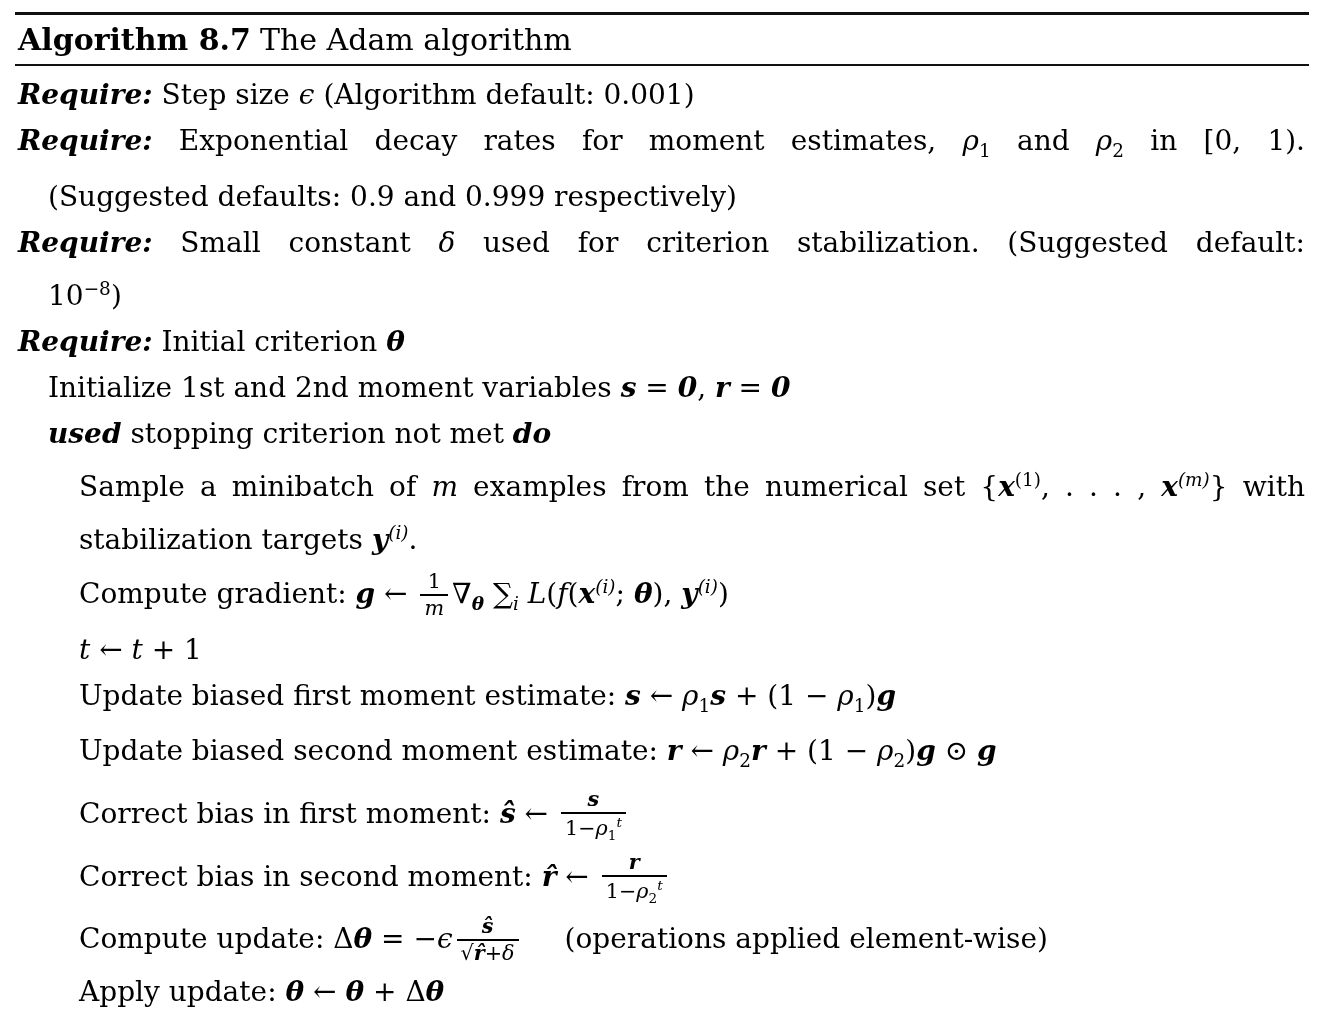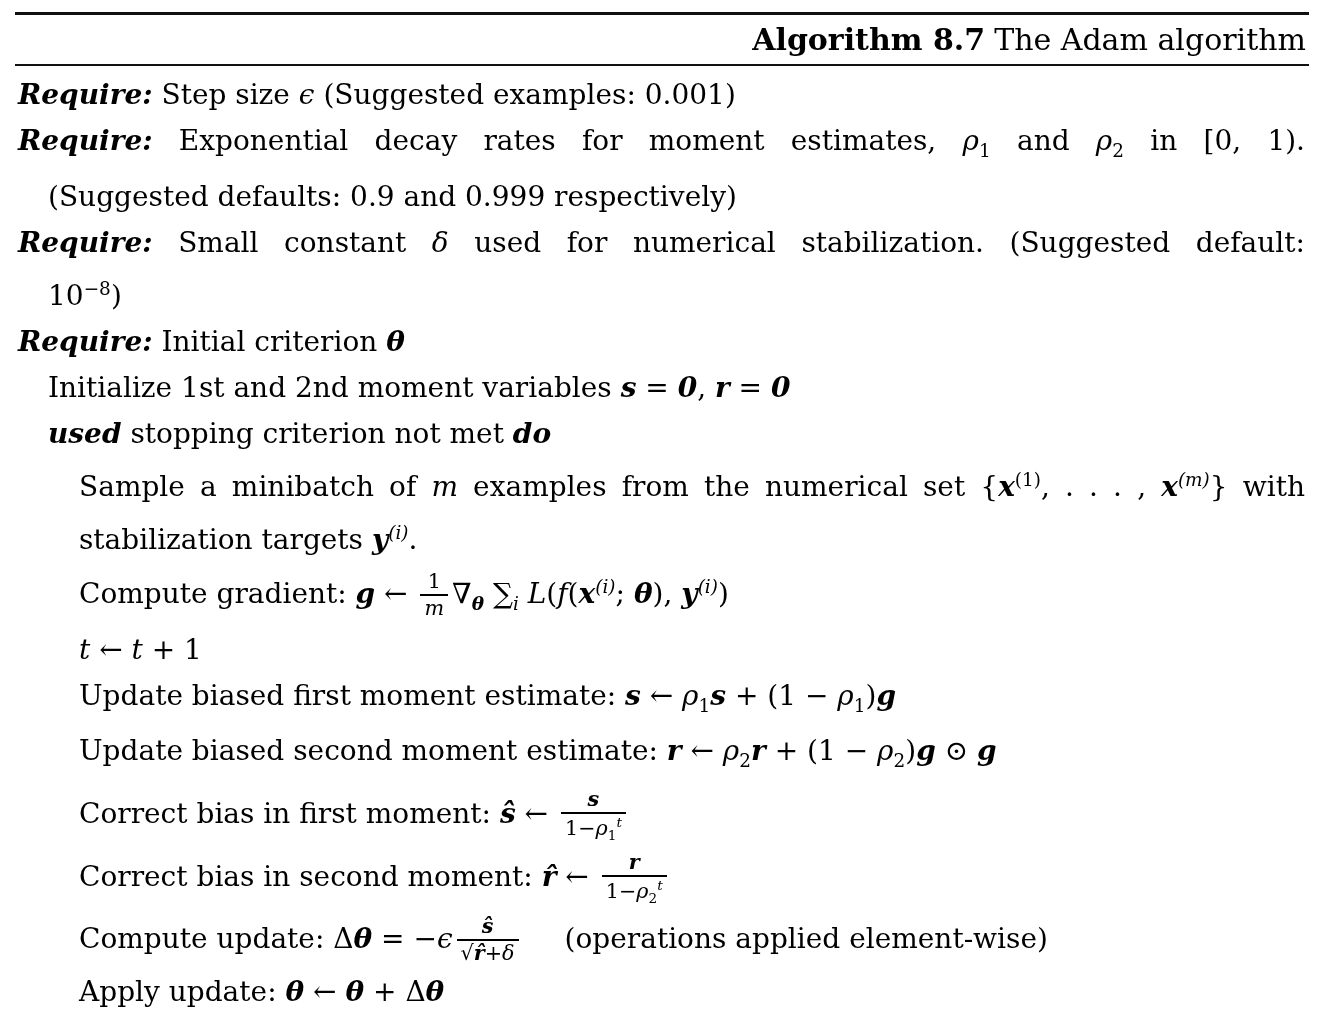--- a/index.html
+++ b/index.html
@@ -13,21 +13,20 @@
   .algorithm-box {
     margin: 12px 15px 0 15px;
     border-top: 3px solid #111;
     border-bottom: 2px solid #111;
   }
   .algo-header {
     font-size: 30px;
     padding: 8px 3px 7px 3px;
     border-bottom: 2px solid #111;
     line-height: 34px;
-    text-align: right;
   }
   .algo-header .num { font-weight: bold; }
   .algo-header .ttl { margin-left: 9px; }
   .algo-body {
     padding: 6px 4px 12px 3px;
     font-size: 28px;
   }
   .line {
     line-height: 38px;
     padding: 4px 0;
@@ -55,24 +54,24 @@
   .gap { display: inline-block; }
 </style>
 </head>
 <body>
 
 <div class="algorithm-box">
   <div class="algo-header">
     <span class="num">Algorithm 8.7</span><span class="ttl">The Adam algorithm</span>
   </div>
   <div class="algo-body">
-      <div class="line indent0"><span class="seg b">Require:</span><span class="seg"> Step size </span><span class="seg i">ϵ</span><span class="seg"> (Suggested examples: 0.001)</span></div>
+      <div class="line indent0"><span class="seg b">Require:</span><span class="seg"> Step size </span><span class="seg i">ϵ</span><span class="seg"> (Algorithm default: 0.001)</span></div>
       <div class="line indent0 justify"><span class="seg b">Require:</span><span class="seg"> Exponential decay rates for moment estimates, </span><span class="seg i">ρ</span><span class="seg sub">1</span><span class="seg"> and </span><span class="seg i">ρ</span><span class="seg sub">2</span><span class="seg"> in [0, 1).</span></div>
       <div class="line indent1"><span class="seg">(Suggested defaults: 0.9 and 0.999 respectively)</span></div>
-      <div class="line indent0 justify"><span class="seg b">Require:</span><span class="seg"> Small constant </span><span class="seg i">δ</span><span class="seg"> used for numerical stabilization. (Suggested default:</span></div>
+      <div class="line indent0 justify"><span class="seg b">Require:</span><span class="seg"> Small constant </span><span class="seg i">δ</span><span class="seg"> used for criterion stabilization. (Suggested default:</span></div>
       <div class="line indent1"><span class="seg">10</span><span class="seg sup">−8</span><span class="seg">)</span></div>
       <div class="line indent0"><span class="seg b">Require:</span><span class="seg"> Initial criterion </span><span class="seg bi">θ</span></div>
       <div class="line indent1"><span class="seg">Initialize 1st and 2nd moment variables </span><span class="seg bi">s</span><span class="seg"> = </span><span class="seg b">0</span><span class="seg">, </span><span class="seg bi">r</span><span class="seg"> = </span><span class="seg b">0</span></div>
       <div class="line indent1"><span class="seg b">used</span><span class="seg"> stopping criterion not met </span><span class="seg b">do</span></div>
       <div class="line indent2 justify"><span class="seg">Sample a minibatch of </span><span class="seg i">m</span><span class="seg"> examples from the numerical set {</span><span class="seg bi">x</span><span class="seg sup">(1)</span><span class="seg">, . . . , </span><span class="seg bi">x</span><span class="seg i sup">(m)</span><span class="seg">} with</span></div>
       <div class="line indent2"><span class="seg">stabilization targets </span><span class="seg bi">y</span><span class="seg i sup">(i)</span><span class="seg">.</span></div>
       <div class="line indent2"><span class="seg">Compute gradient: </span><span class="seg bi">g</span><span class="seg"> ← </span><span class="frac"><span class="num"><span class="seg">1</span></span><span class="den"><span class="seg i">m</span></span></span><span class="seg">∇</span><span class="seg bi sub">θ</span><span class="seg"> ∑</span><span class="seg i sub">i</span><span class="seg"> </span><span class="seg i">L</span><span class="seg">(</span><span class="seg i">f</span><span class="seg">(</span><span class="seg bi">x</span><span class="seg i sup">(i)</span><span class="seg">; </span><span class="seg bi">θ</span><span class="seg">), </span><span class="seg bi">y</span><span class="seg i sup">(i)</span><span class="seg">)</span></div>
       <div class="line indent2"><span class="seg i">t</span><span class="seg"> ← </span><span class="seg i">t</span><span class="seg"> + 1</span></div>
       <div class="line indent2"><span class="seg">Update biased first moment estimate: </span><span class="seg bi">s</span><span class="seg"> ← </span><span class="seg i">ρ</span><span class="seg sub">1</span><span class="seg bi">s</span><span class="seg"> + (1 − </span><span class="seg i">ρ</span><span class="seg sub">1</span><span class="seg">)</span><span class="seg bi">g</span></div>
       <div class="line indent2"><span class="seg">Update biased second moment estimate: </span><span class="seg bi">r</span><span class="seg"> ← </span><span class="seg i">ρ</span><span class="seg sub">2</span><span class="seg bi">r</span><span class="seg"> + (1 − </span><span class="seg i">ρ</span><span class="seg sub">2</span><span class="seg">)</span><span class="seg bi">g</span><span class="seg"> ⊙ </span><span class="seg bi">g</span></div>

